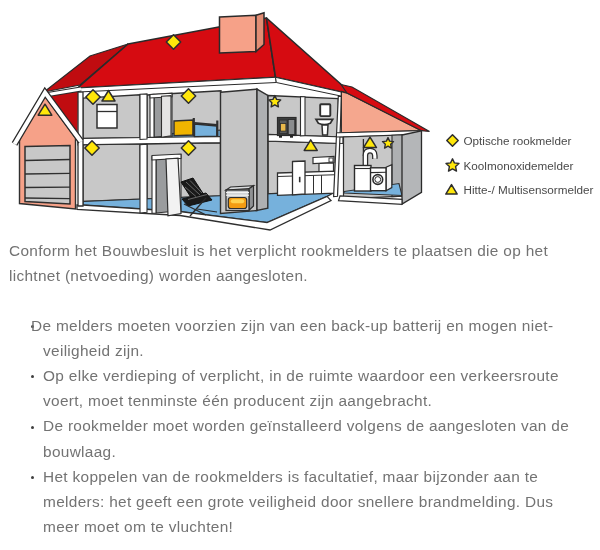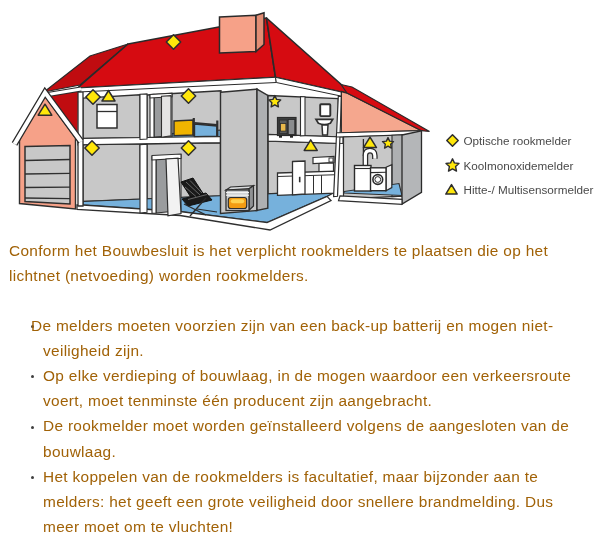--- a/index.html
+++ b/index.html
@@ -1,17 +1,17 @@
 <!DOCTYPE html>
 <html><head>
 <meta charset="utf-8">
 <style>
 html,body{margin:0;padding:0;background:#fff;}
 body{width:600px;height:550px;position:relative;font-family:"Liberation Sans",sans-serif;overflow:hidden;}
-.ln{position:absolute;font-size:15.4px;letter-spacing:0.32px;line-height:17px;color:#a16207;white-space:nowrap;}
+.ln{position:absolute;font-size:15.4px;letter-spacing:0.32px;line-height:17px;color:#737373;white-space:nowrap;}
 .dot{position:absolute;width:3px;height:3px;border-radius:50%;background:#3f3f3f;}
 </style>
 </head>
 <body>
 
 <svg width="600" height="235" viewBox="0 0 600 235" style="position:absolute;left:0;top:0">
 <g fill="none" stroke="none">
 
 <polygon points="128,44 80,85 44,92 90,56" fill="#c00c10" stroke="#2a2a2a" stroke-width="1.2"></polygon>
 
@@ -232,28 +232,28 @@
 
 <text x="463.5" y="169.8" font-size="11.7" fill="#4a4a4a">Koolmonoxidemelder</text>
 
 <polygon points="451.5,184.6 445.8,194.1 457.2,194.1" fill="#ffe70a" stroke="#2d2d2d" stroke-width="1.5" stroke-linejoin="round"></polygon>
 
 <text x="463.5" y="193.8" font-size="11.7" fill="#4a4a4a">Hitte-/ Multisensormelder</text>
 </g>
 </svg>
 
 <div class="ln" style="left:9px;top:241.7px">Conform het Bouwbesluit is het verplicht rookmelders te plaatsen die op het</div>
-<div class="ln" style="left:9px;top:266.9px">lichtnet (netvoeding) worden rookmelders.</div>
+<div class="ln" style="left:9px;top:266.9px">lichtnet (netvoeding) worden aangesloten.</div>
 
 <div class="dot" style="left:30.5px;top:324.7px"></div>
 <div class="ln" style="left:31px;top:316.6px">De melders moeten voorzien zijn van een back-up batterij en mogen niet-</div>
 <div class="ln" style="left:43px;top:341.8px">veiligheid zijn.</div>
 
 <div class="dot" style="left:30.5px;top:375.1px"></div>
-<div class="ln" style="left:43px;top:367px">Op elke verdieping of bouwlaag, in de mogen waardoor een verkeersroute</div>
+<div class="ln" style="left:43px;top:367px">Op elke verdieping of verplicht, in de ruimte waardoor een verkeersroute</div>
 <div class="ln" style="left:43px;top:392.2px">voert, moet tenminste één producent zijn aangebracht.</div>
 
 <div class="dot" style="left:30.5px;top:425.5px"></div>
 <div class="ln" style="left:43px;top:417.4px">De rookmelder moet worden geïnstalleerd volgens de aangesloten van de</div>
 <div class="ln" style="left:43px;top:442.6px">bouwlaag.</div>
 
 <div class="dot" style="left:30.5px;top:475.9px"></div>
 <div class="ln" style="left:43px;top:467.8px">Het koppelen van de rookmelders is facultatief, maar bijzonder aan te</div>
 <div class="ln" style="left:43px;top:493px">melders: het geeft een grote veiligheid door snellere brandmelding. Dus</div>
 <div class="ln" style="left:43px;top:518.2px">meer moet om te vluchten!</div>

